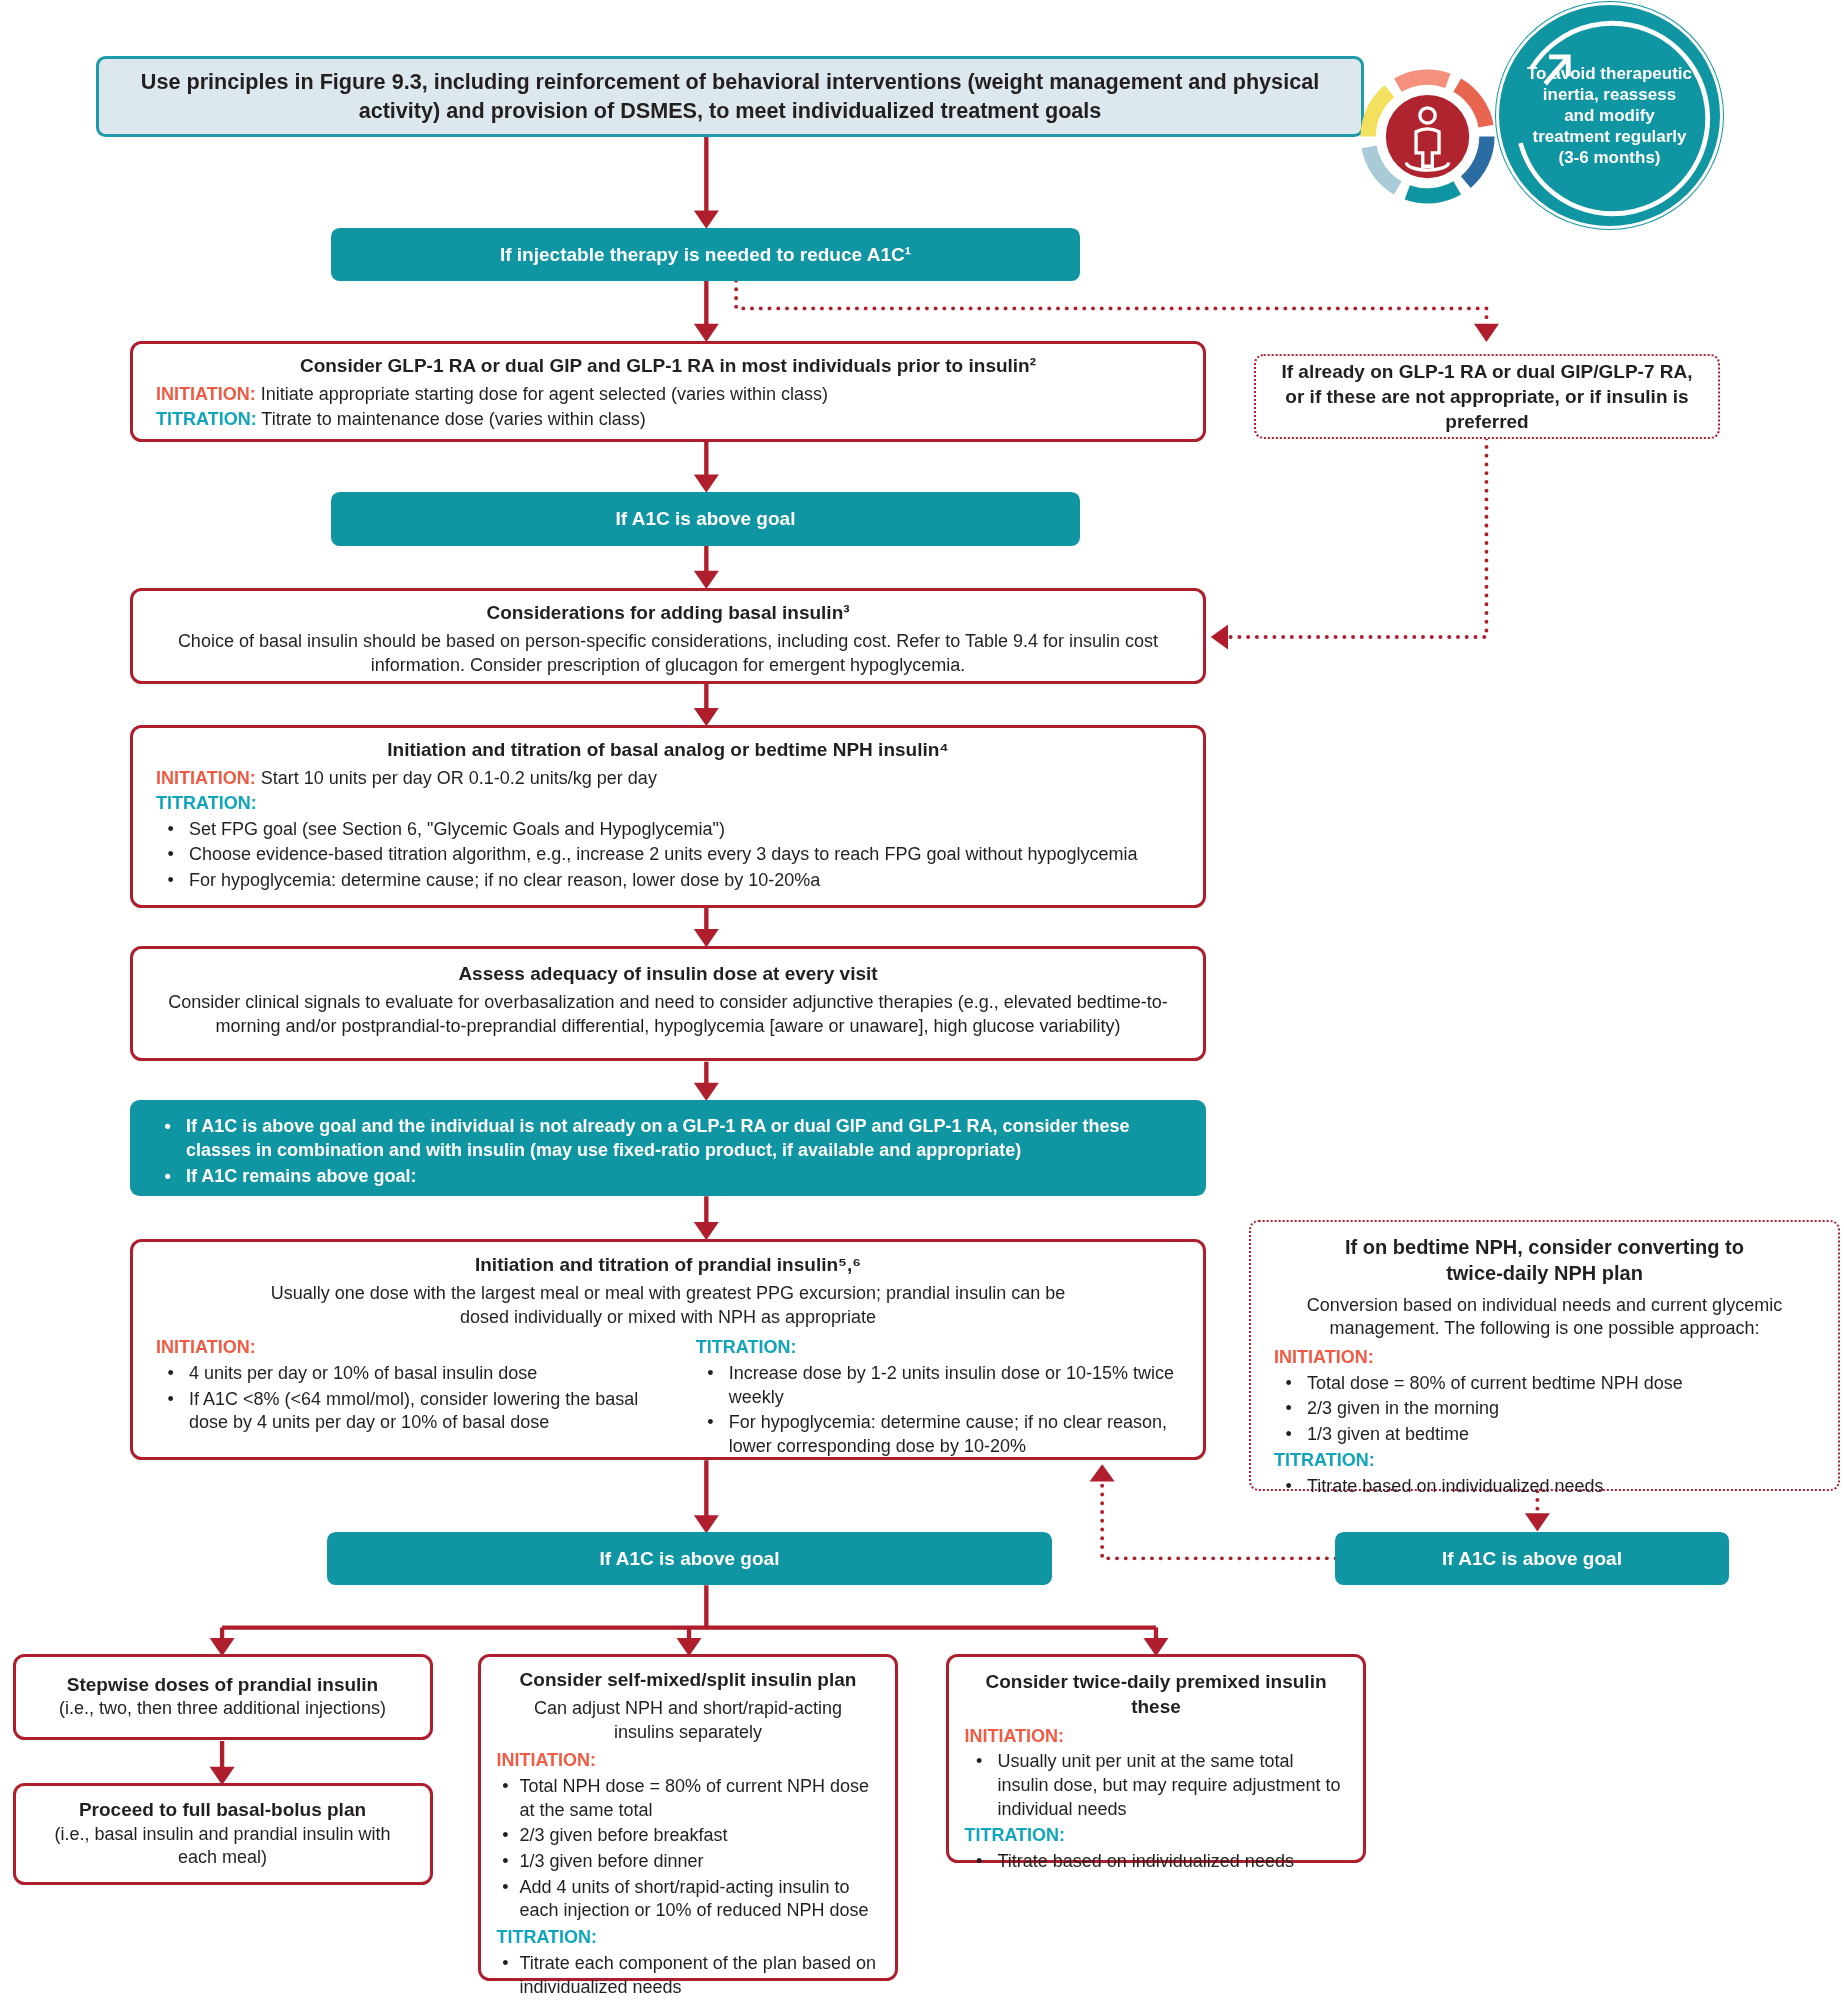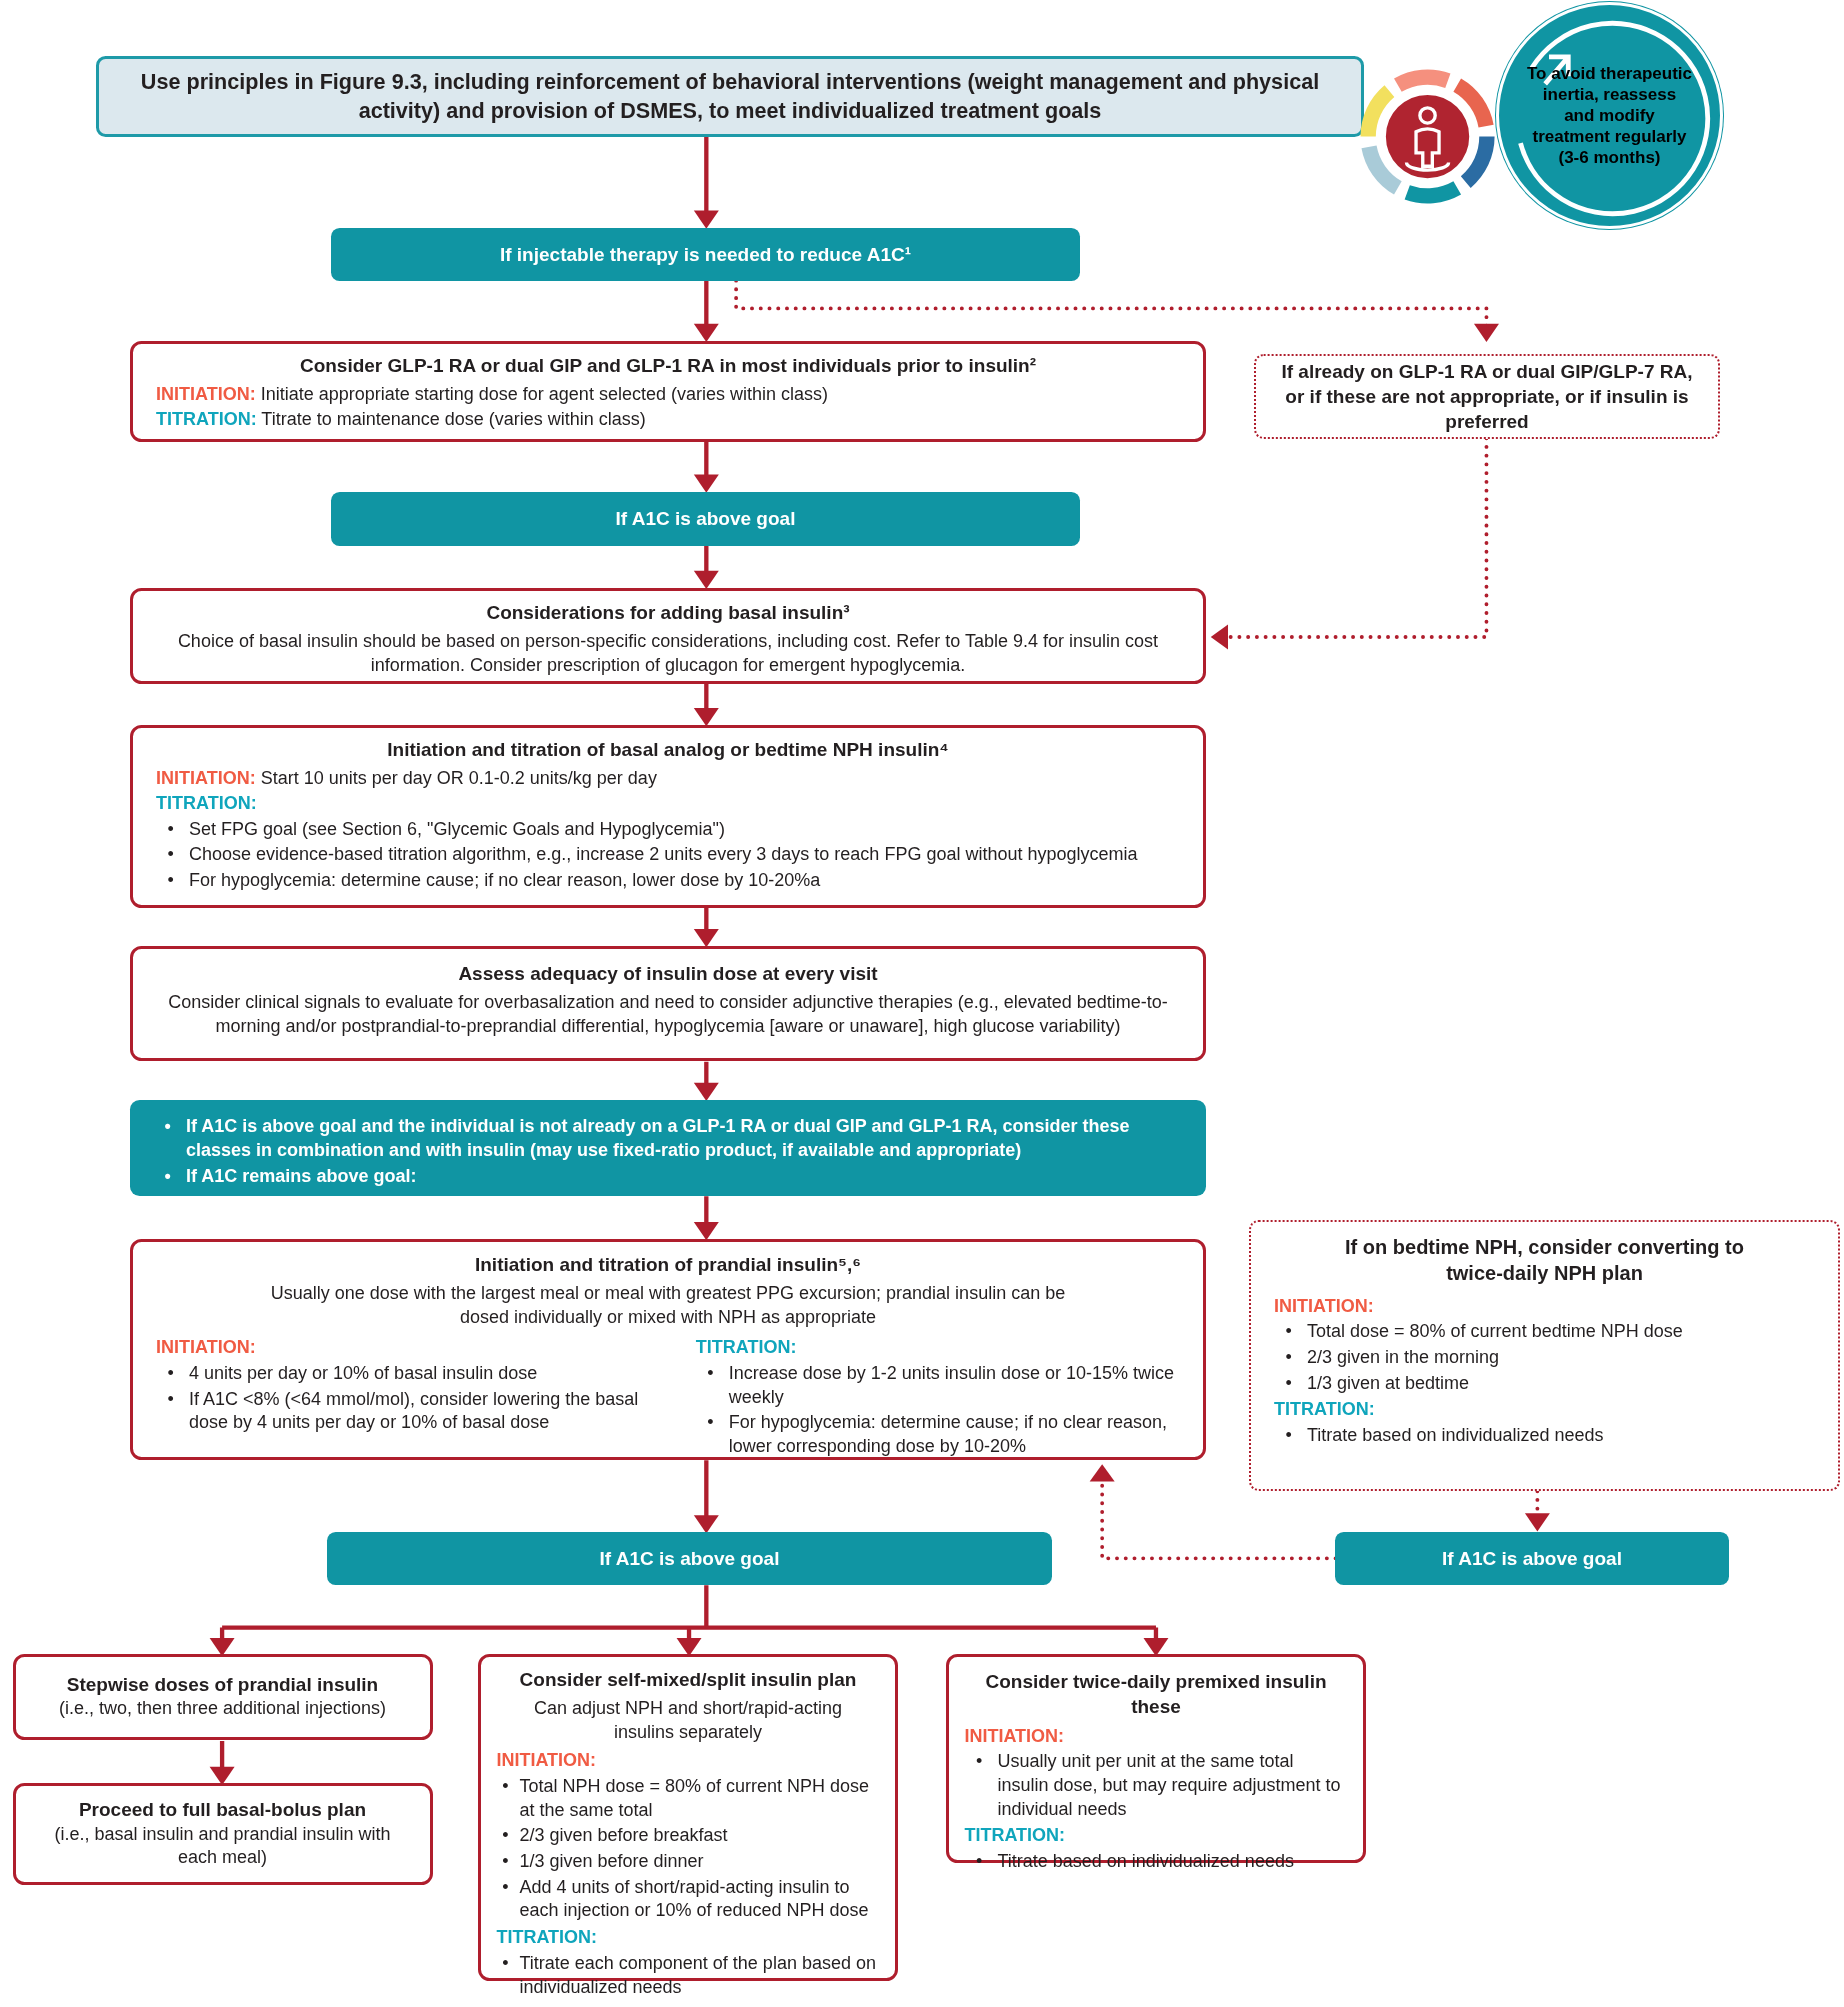--- a/index.html
+++ b/index.html
@@ -25,21 +25,21 @@
   .init{color:var(--orange);font-weight:bold;}
   .titr{color:var(--teal2);font-weight:bold;}
   .bul{position:relative;padding-left:33px;font-size:18px;line-height:1.32;margin:1.9px 0;text-align:left;}
   .bul::before{content:"\2022";position:absolute;left:11.5px;top:0;}
   .bul.wh{color:#fff;font-weight:bold;}
   .bul.wh::before{color:#fff;}
   .bul.tight{padding-left:23px;}
   .bul.tight::before{left:5.8px;}
   .badge{border-radius:50%;background:var(--teal);border:3.8px solid #fff;z-index:4;
          box-shadow:0 0 0 1px var(--teal);display:flex;align-items:center;justify-content:center;}
-  .badge-text{color:#000000;font-weight:bold;font-size:17px;line-height:1.24;text-align:center;width:165px;z-index:2;}
+  .badge-text{color:#ffffff;font-weight:bold;font-size:17px;line-height:1.24;text-align:center;width:165px;z-index:2;}
   .badge svg{position:absolute;left:0;top:0;}
   .cycle{z-index:3;}
 </style>
 </head>
 <body>
 
 <div id="stage">
 
   <svg id="connectors" width="1845" height="2008" viewBox="0 0 1920 2090">
     <g stroke="#AF1E2D" stroke-width="4.5" fill="none">
@@ -162,20 +162,21 @@
       <div style="width:51%;padding-left:38px;box-sizing:border-box;">
         <div class="line"><span class="titr">TITRATION:</span></div>
         <div class="bul">Increase dose by 1-2 units insulin dose or 10-15% twice weekly</div>
         <div class="bul">For hypoglycemia: determine cause; if no clear reason, lower corresponding dose by 10-20%</div>
       </div>
     </div>
   </div>
 
   <div class="abs box dashed" style="left:1249px;top:1220px;width:591px;height:271px;padding-top:11.5px;">
     <div class="title" style="max-width:452px;margin:0 auto 8px auto;font-size:20px;">If on bedtime NPH, consider converting to twice-daily NPH plan</div>
+    <div class="body" style="max-width:519px;margin:0 auto 3.8px auto;">Conversion based on individual needs and current glycemic management. The following is one possible approach:</div>
     <div class="line"><span class="init">INITIATION:</span></div>
     <div class="bul">Total dose = 80% of current bedtime NPH dose</div>
     <div class="bul">2/3 given in the morning</div>
     <div class="bul">1/3 given at bedtime</div>
     <div class="line"><span class="titr">TITRATION:</span></div>
     <div class="bul">Titrate based on individualized needs</div>
   </div>
 
   <div class="abs band" style="left:327px;top:1532px;width:725px;height:53px;">
     <span>If A1C is above goal</span>

